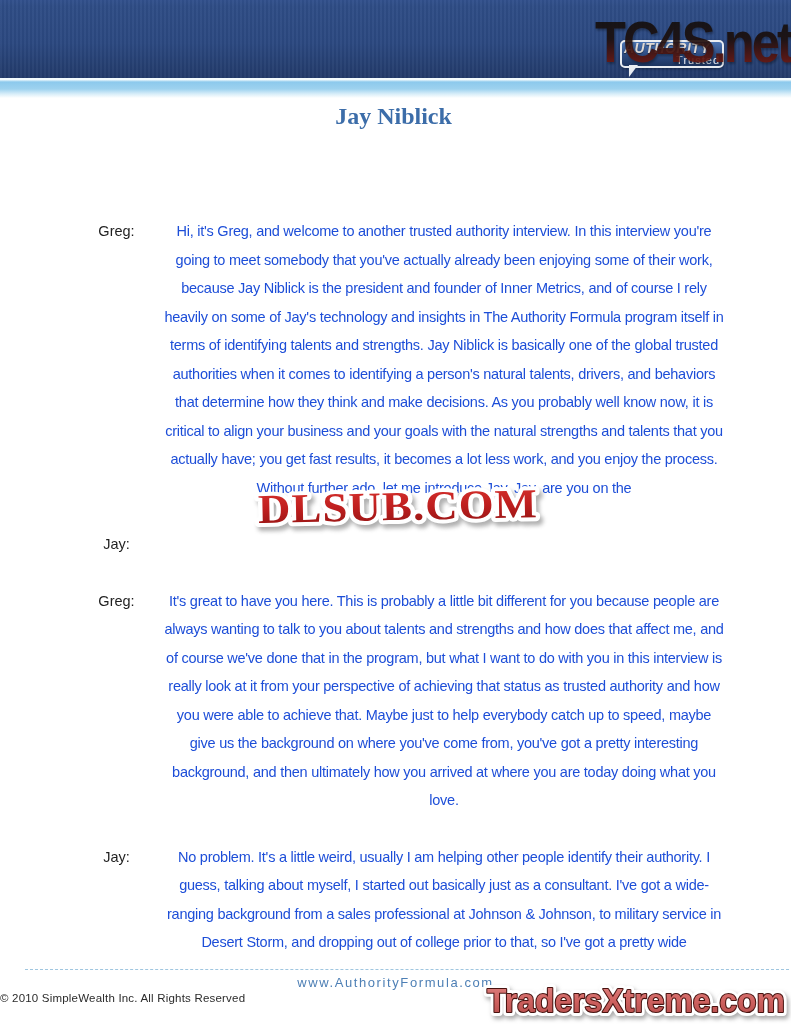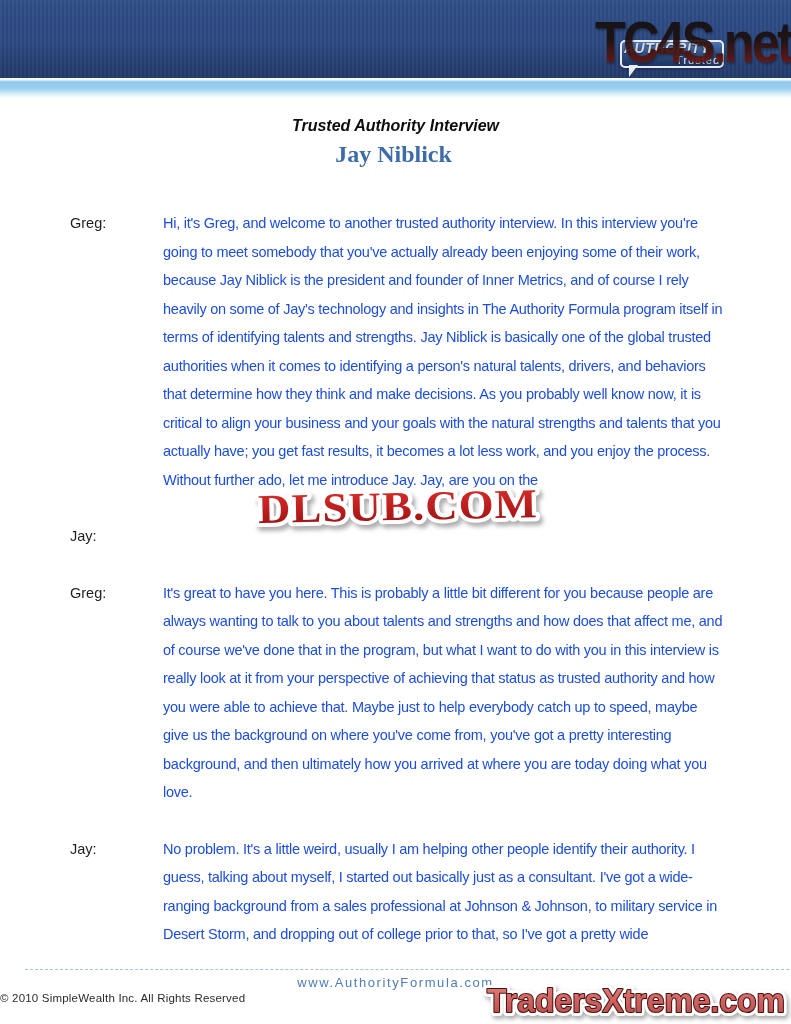--- a/index.html
+++ b/index.html
@@ -76,21 +76,21 @@
   }
   .doc-name {
     margin:4px 4px 0 0; font:700 24px/28px "Liberation Serif",serif; color:#3c6da9;
   }
 
   
   .transcript {
     position:absolute; left:70px; top:205px; width:655px; height:762px;
     overflow:hidden;
   }
-  .row { display:flex; margin:4px 0 28px 0; }
+  .row { display:flex; margin:12px 0 28px 0;text-align:center; }
   .speaker {
     width:93px; flex:0 0 93px;
     font:400 14.5px/28.5px "Liberation Sans",sans-serif; color:#1f1f1f;
   }
   .speech {
     width:562px;
     font:400 14.5px/28.5px "Liberation Sans",sans-serif; color:#1d4ed8;
     letter-spacing:-0.25px;
   }
 
@@ -133,21 +133,20 @@
         <stop offset="0" stop-color="#101010"></stop>
         <stop offset="0.45" stop-color="#1c0f0d"></stop>
         <stop offset="0.75" stop-color="#5a150f"></stop>
         <stop offset="1" stop-color="#8c241a"></stop>
       </linearGradient>
     </defs>
     <text x="2" y="52" textLength="196" lengthAdjust="spacingAndGlyphs" fill="url(#tcgrad)" transform="scale(1,1.12)">TC4S.net</text>
   </svg>
 
   <div class="titles">
-    <h2 class="doc-title">Trusted Authority Interview</h2>
     <h1 class="doc-name">Jay Niblick</h1>
   </div>
 
   <div class="transcript">
     <div class="row">
       <div class="speaker">Greg:</div>
       <div class="speech">Hi, it's Greg, and welcome to another trusted authority interview. In this interview you're going to meet somebody that you've actually already been enjoying some of their work, because Jay Niblick is the president and founder of Inner Metrics, and of course I rely heavily on some of Jay's technology and insights in The Authority Formula program itself in terms of identifying talents and strengths. Jay Niblick is basically one of the global trusted authorities when it comes to identifying a person's natural talents, drivers, and behaviors that determine how they think and make decisions. As you probably well know now, it is critical to align your business and your goals with the natural strengths and talents that you actually have; you get fast results, it becomes a lot less work, and you enjoy the process. Without further ado, let me introduce Jay. Jay, are you on the</div>
     </div>
     <div class="row">
       <div class="speaker">Jay:</div>

